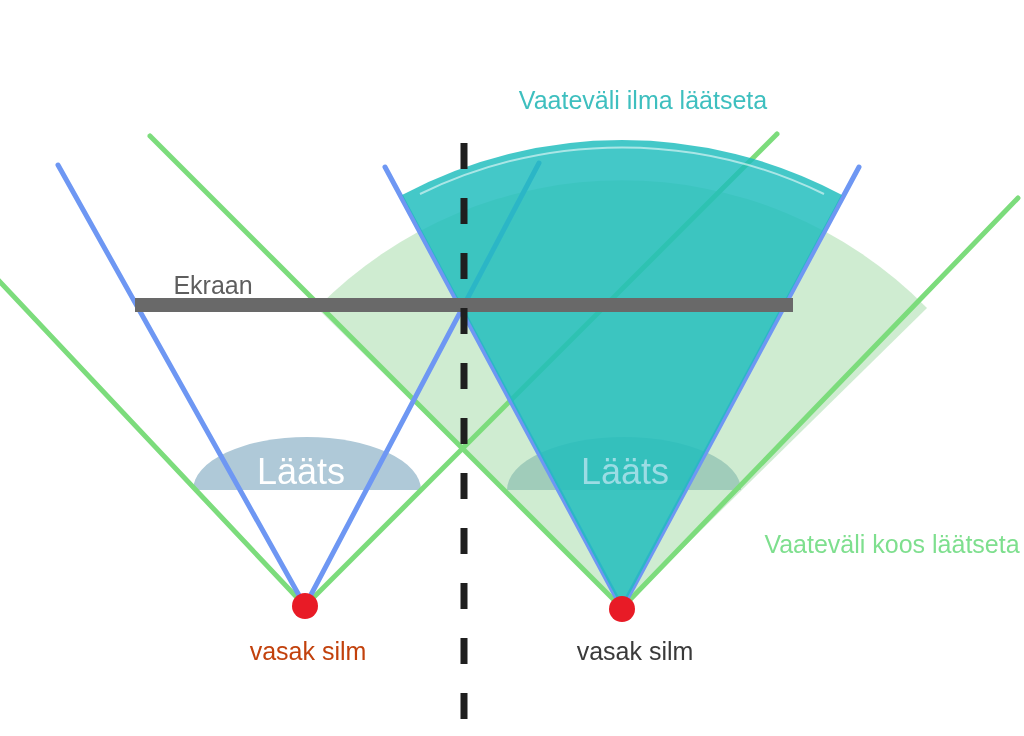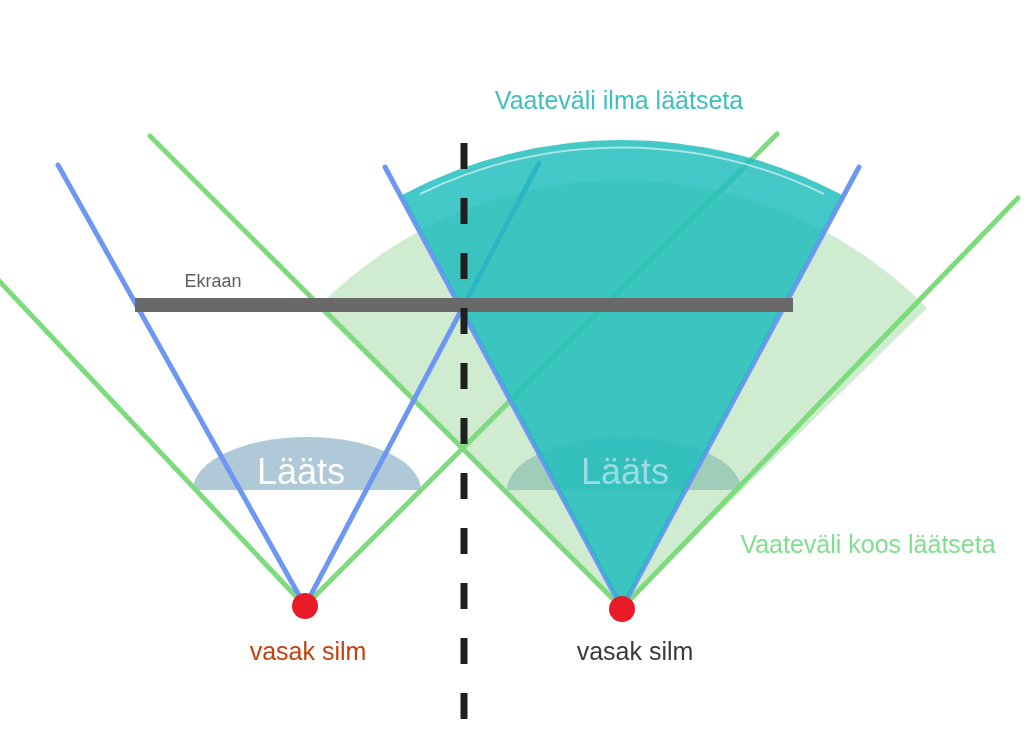--- a/index.html
+++ b/index.html
@@ -20,24 +20,24 @@
     left: 0;
     top: 0;
   }
   .lbl {
     position: absolute;
     white-space: nowrap;
     transform: translateX(-50%);
     line-height: 1.1;
     user-select: none;
   }
-  .lbl-title     { font-size: 25px; }
+  .lbl-title     { font-size: 25px; margin-left: 24px; }
   .lbl-lens      { font-size: 36px; }
   .lbl-eye       { font-size: 25px; }
-  .lbl-screen    { font-size: 18px; }
+  .lbl-screen    { font-size: 25px; }
 </style>
 </head>
 <body>
 
 <div class="canvas">
 
   <svg width="1024" height="736" viewBox="0 0 1024 736">
 
     <path d="M 193 490 A 114 53 0 0 1 421 490 Z" fill="#AFC9D8"></path>
     <path d="M 507 490 A 117 53 0 0 1 741 490 Z" fill="#AFC9D8"></path>

